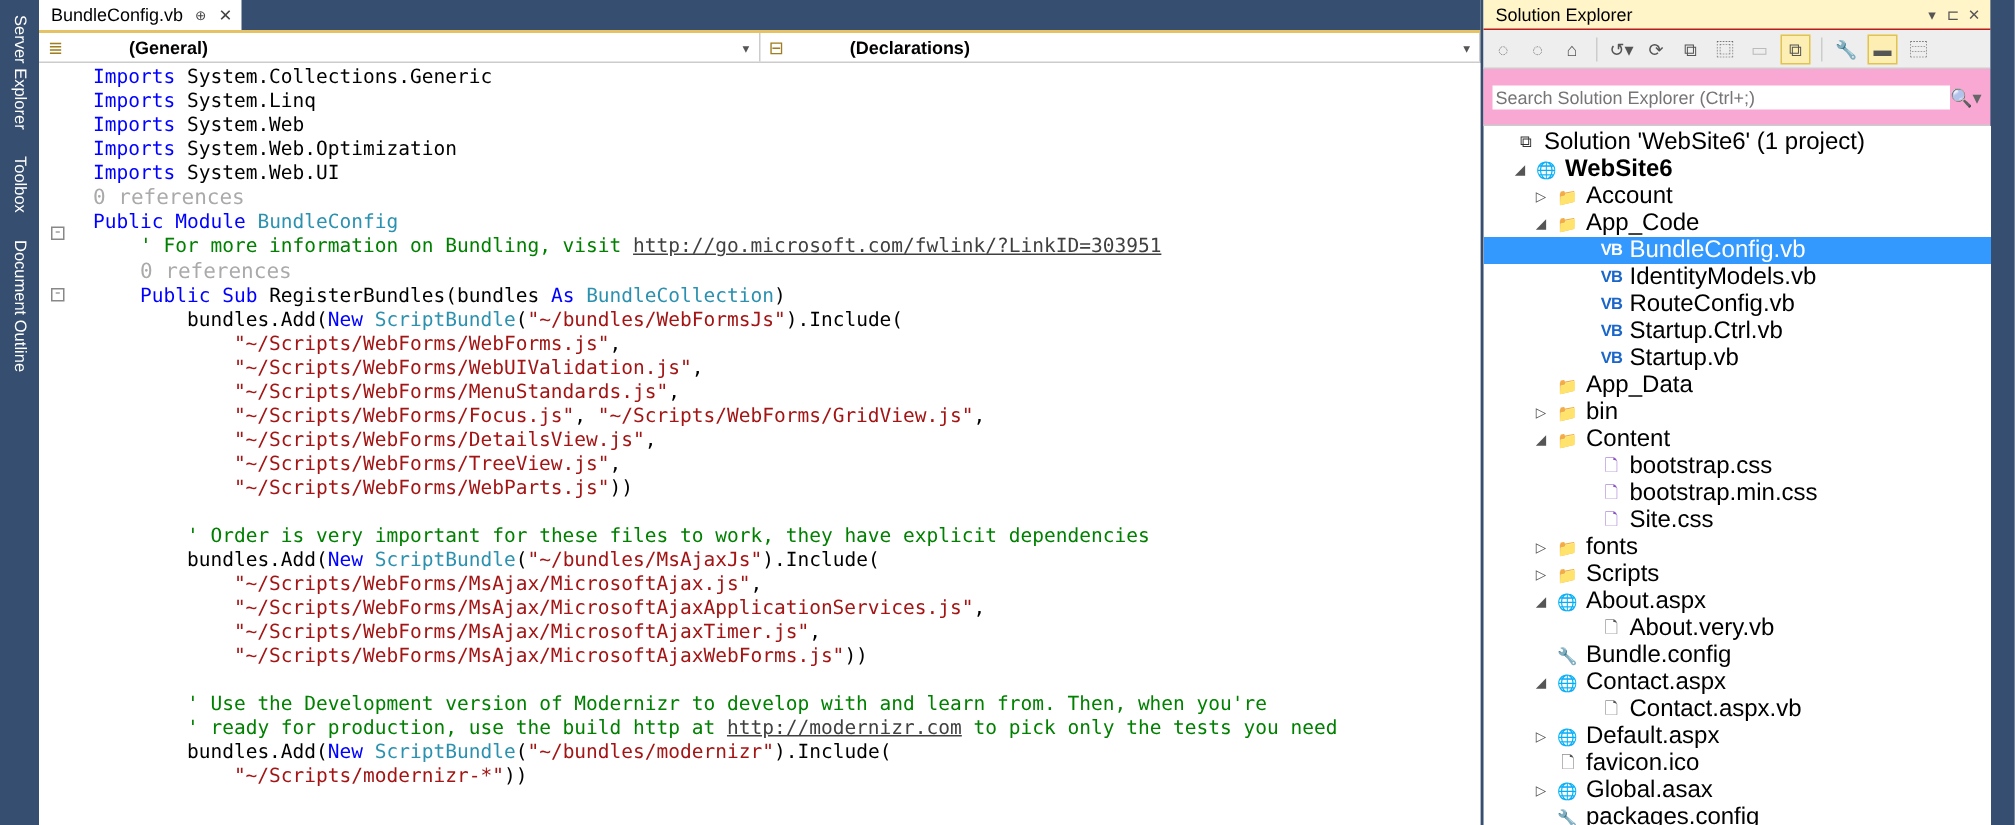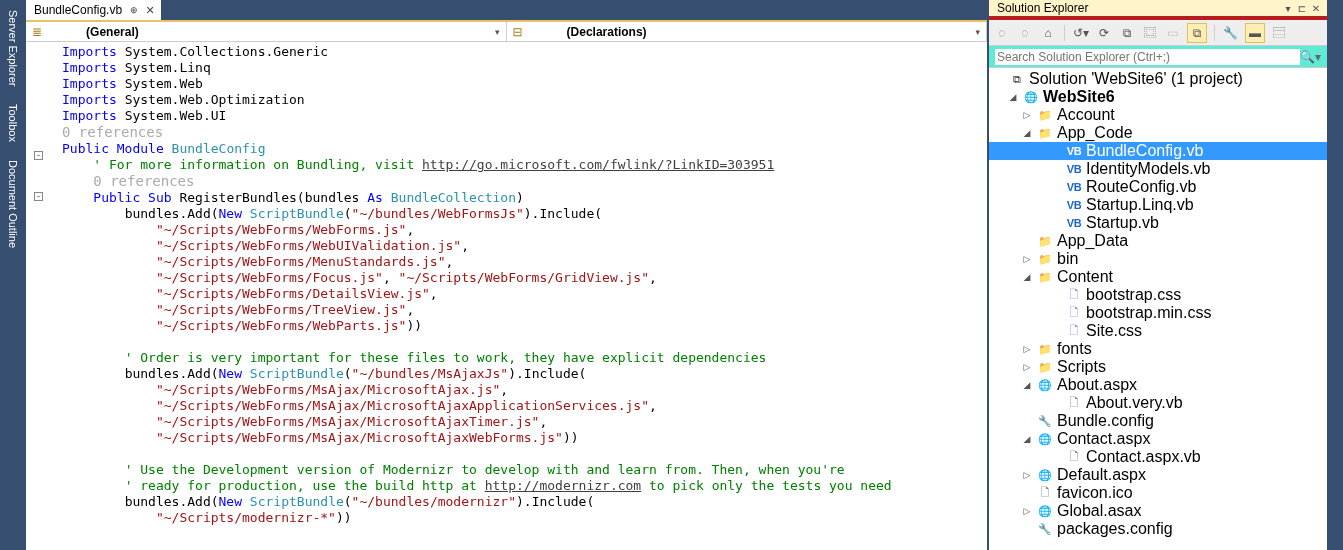--- a/index.html
+++ b/index.html
@@ -97,43 +97,43 @@
   .kw { color: #0000ff; }
   .typ { color: #2b91af; }
   .str { color: #a31515; }
   .cmt { color: #008000; }
   .link { color: #404040; text-decoration: underline; text-align: right; }
   
   .sol-wrap { width: 340px; display: flex; flex-direction: column; background: #f6f6f6; border-left: 2px solid #364e6f; }
   .sol-header {
     height: 20px;
     background: #fff5c8;
-    border-bottom: 4px solid #b91c1c;
+    border-bottom: 1px solid #b91c1c;
     display: flex;
     align-items: center;
     padding: 0 4px 0 8px;
     font-size: 12px;
   }
   .sol-header .title { flex: 1; }
   .sol-header .btn { width: 14px; text-align: center; font-size: 10px; color: #555; }
   .sol-toolbar {
     height: 26px;
     background: #eee;
     border-bottom: 1px solid #ccc;
     display: flex;
     align-items: center;
     padding: 0 4px;
     gap: 5px;
   }
   .tbtn { width: 18px; height: 18px; display: flex; align-items: center; justify-content: center; font-size: 12px; color: #555; }
   .tsep { width: 1px; height: 16px; background: #ccc; margin: 0 2px; }
   .tbtn.active { background: #fdeeb3; border: 1px solid #e0c357; height: 20px; width: 20px; }
   .sol-search {
-    height: 22px;
-    background: #5eead4;
+    height: 38px;
+    background: #f9a8d4;
     border-bottom: 1px solid #ccc;
     display: flex;
     align-items: center;
     padding: 0 6px;
   }
   .sol-search input { flex: 1; border: none; outline: none; font-size: 12px; color: #666; }
   .sol-search .sicon { font-size: 12px; color: #666; }
   .tree { flex: 1; background: #fff; overflow: auto; padding: 2px 0; }
   .node { display: flex; align-items: center; height: 18px; padding-right: 4px; white-space: nowrap; gap: 4px; }
   .node .twist { width: 12px; font-size: 9px; color: #555; display: inline-block; text-align: center; }
@@ -283,21 +283,21 @@
         <span class="label">IdentityModels.vb</span>
       </div>
     <div class="node ind4">
         <span class="twist"></span>
         <span class="icon fileblue">VB</span>
         <span class="label">RouteConfig.vb</span>
       </div>
     <div class="node ind4">
         <span class="twist"></span>
         <span class="icon fileblue">VB</span>
-        <span class="label">Startup.Linq.vb</span>
+        <span class="label">Startup.Ctrl.vb</span>
       </div>
     <div class="node ind4">
         <span class="twist"></span>
         <span class="icon fileblue">VB</span>
         <span class="label">Startup.vb</span>
       </div>
     <div class="node ind3">
         <span class="twist"></span>
         <span class="icon folder">📁</span>
         <span class="label">App_Data</span>

